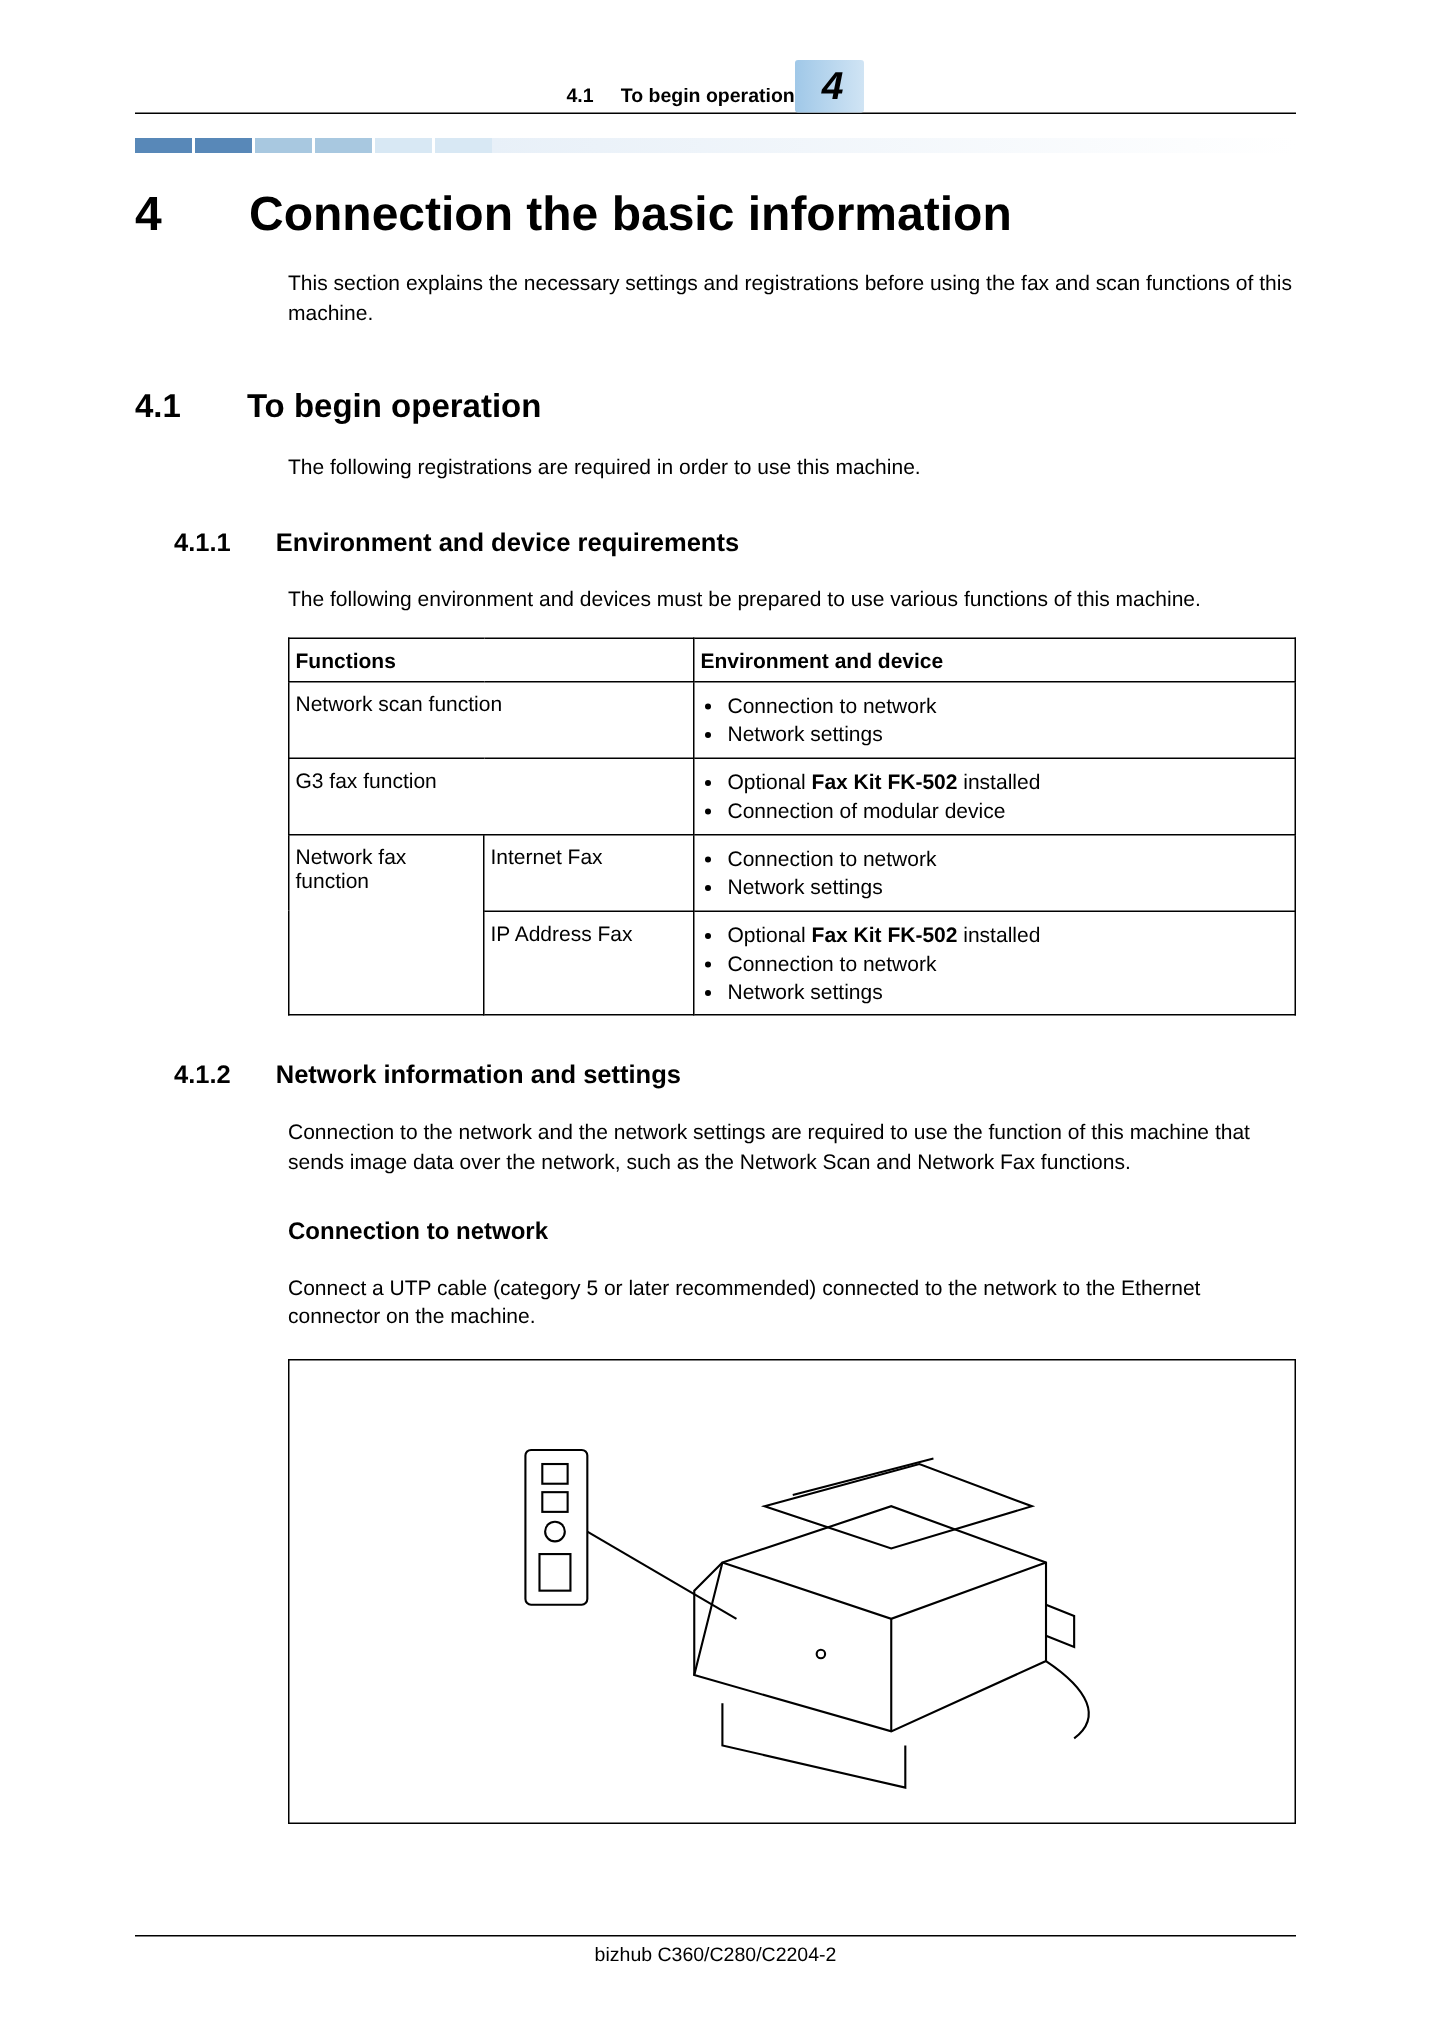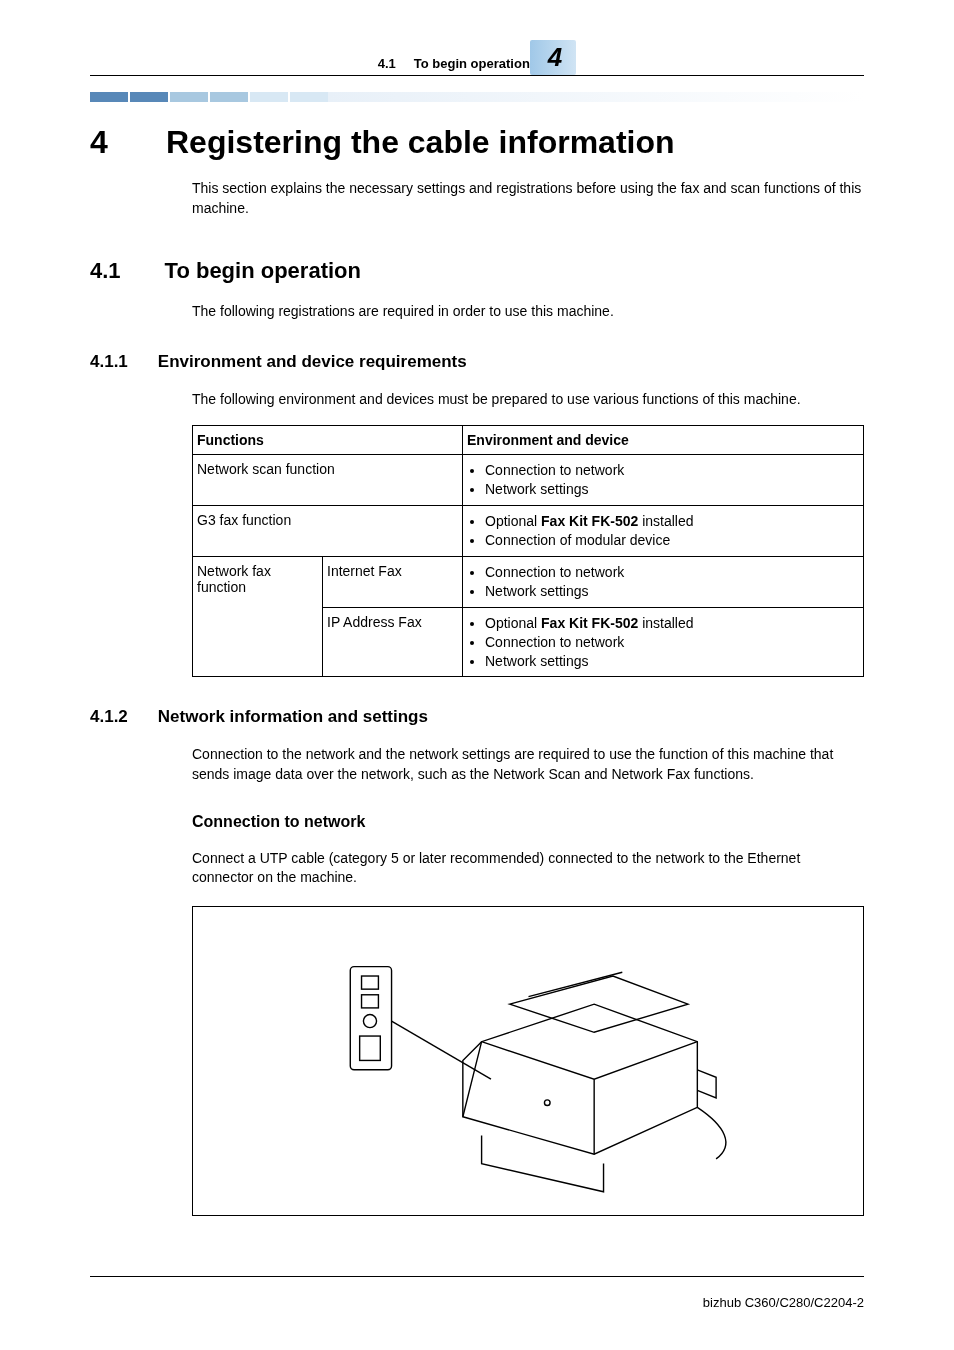--- a/index.html
+++ b/index.html
@@ -61,20 +61,21 @@
     font-size: 22px;
     font-weight: bold;
     margin-top: 40px;
   }
   h3.subsection {
     display: flex;
     gap: 30px;
     font-size: 17px;
     font-weight: bold;
     margin-top: 30px;
+    margin-left: 26px;
   }
   h4.subhead {
     font-size: 16px;
     font-weight: bold;
     margin-top: 28px;
   }
   table.req {
     border-collapse: collapse;
     width: 100%;
     margin-top: 16px;
@@ -99,23 +100,23 @@
     background: #fff;
   }
   .figure svg { width: 70%; height: 86%; }
   .footer {
     position: absolute;
     bottom: 40px;
     left: 90px;
     right: 90px;
     border-top: 1px solid #000;
     display: flex;
-    justify-content: flex-end;
+    justify-content: center;
     font-size: 13px;
-    padding-top: 18px;
+    padding-top: 4px;
   }
 </style>
 </head>
 <body>
 
 <div class="header-row">
   <div class="header-left">
     <span>4.1</span>
     &nbsp;&nbsp;&nbsp;
     <span>To begin operation</span>
@@ -133,21 +134,21 @@
   <div class="seg deco-mid" style="width:38px"></div>
     <div class="hair"></div>
   <div class="seg deco-light" style="width:38px"></div>
     <div class="hair"></div>
   <div class="seg deco-light" style="width:38px"></div>
   <div class="seg deco-fade" style="flex:1"></div>
 </div>
 
 <h1 class="chapter">
   <span class="num">4</span>
-  <span>Registering the cable information</span>
+  <span>Connection the basic information</span>
 </h1>
 <div class="body-indent">
   <p class="para">This section explains the necessary settings and registrations before using the fax and scan functions of this machine.</p>
 </div>
 
 <h2 class="section">
   <span>4.1</span>
   <span>To begin operation</span>
 </h2>
 <div class="body-indent">

